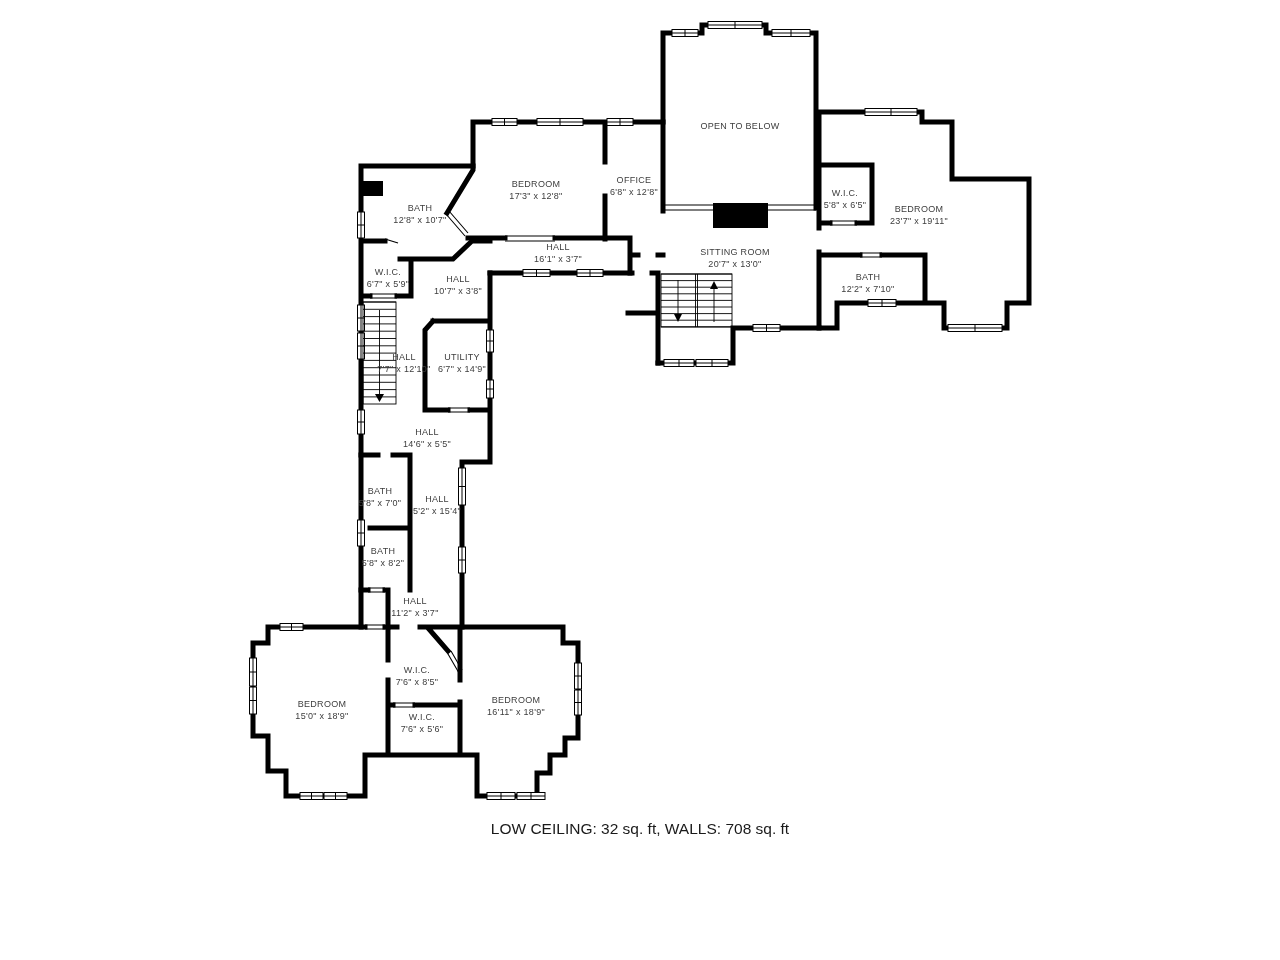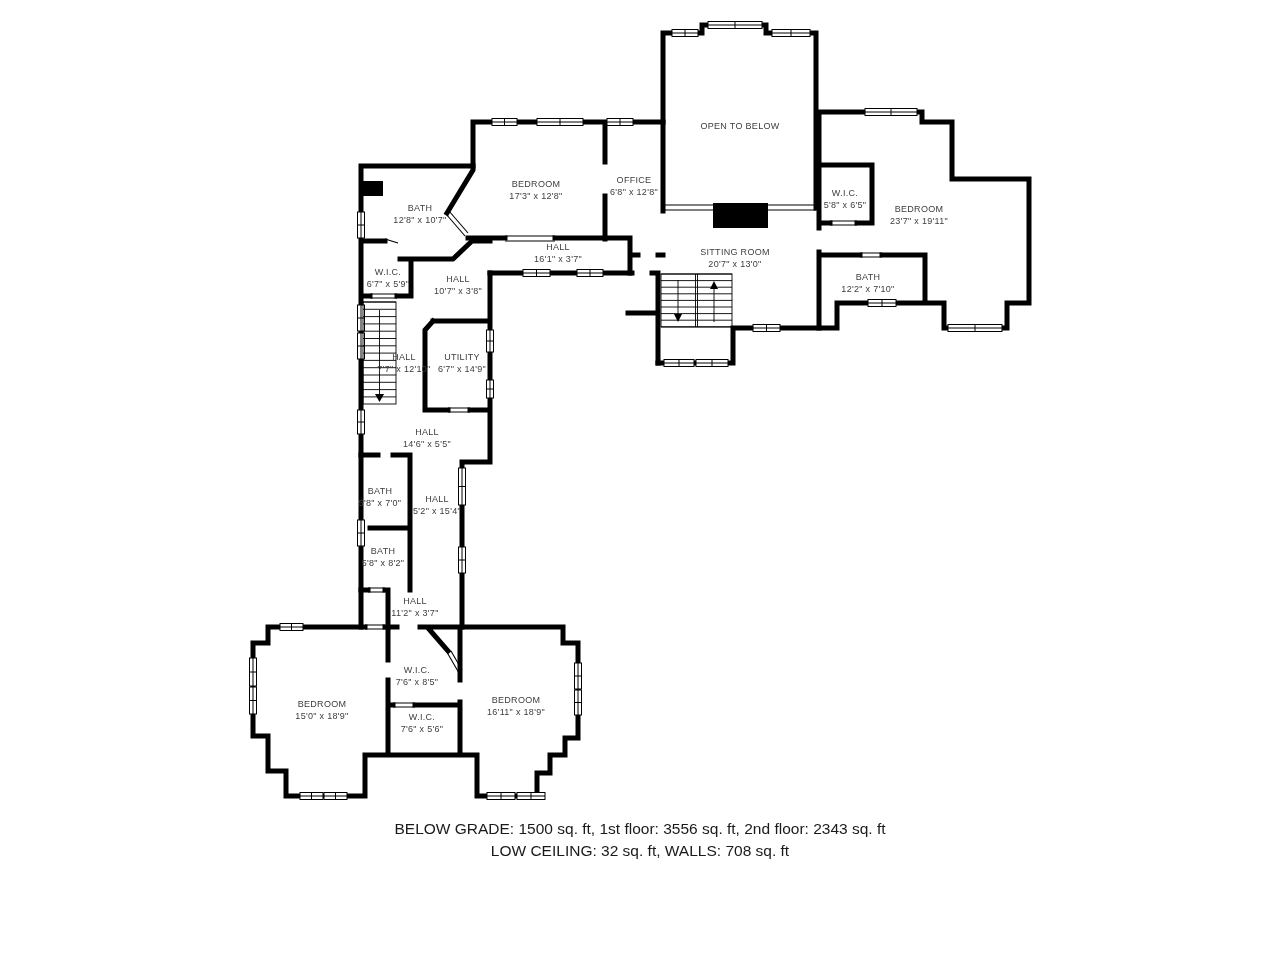--- a/index.html
+++ b/index.html
@@ -296,16 +296,15 @@
         <text class="room-dims" x="422" y="732">7'6" x 5'6"</text>
       </g>
       <g>
         <text class="room-name" x="516" y="703">BEDROOM</text>
         <text class="room-dims" x="516" y="715">16'11" x 18'9"</text>
       </g>
     </g>
   </svg>
 
   <div class="summary">
-    <div class="line">BELOW GRADE: 1500 sq. ft, 1st floor: 3556 sq. ft, 2nd floor: 2343 sq. ft</div>
     <div class="line">LOW CEILING: 32 sq. ft, WALLS: 708 sq. ft</div>
   </div>
 </div>
 
 </body></html>

